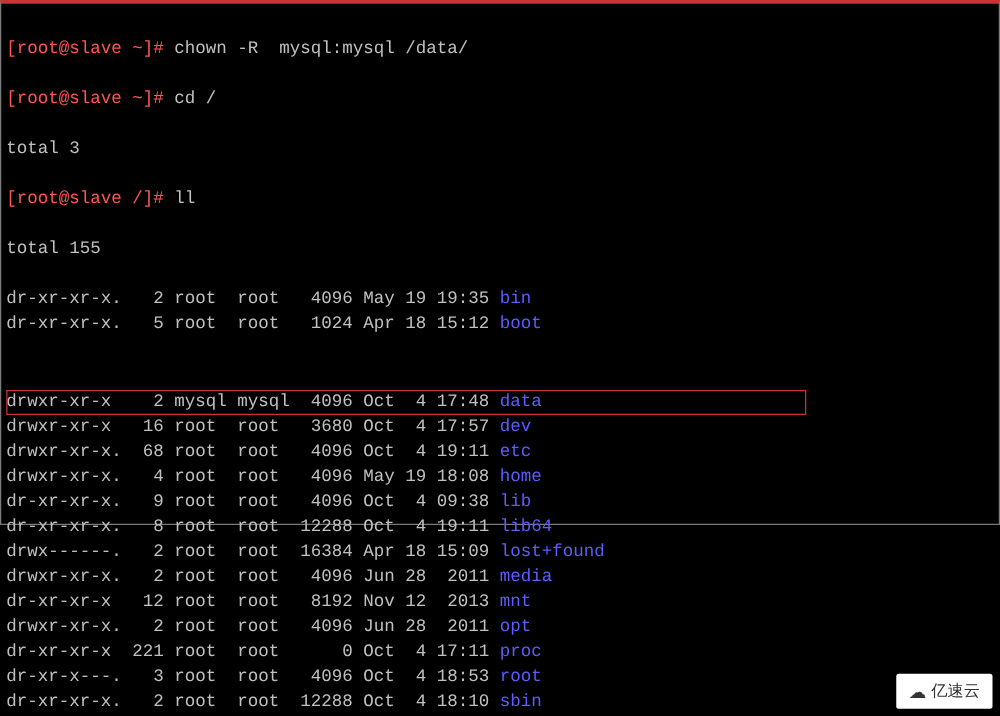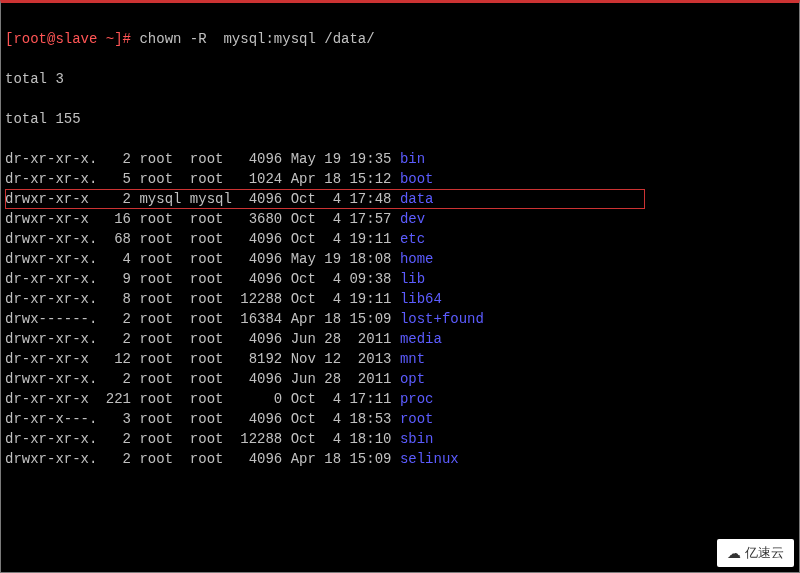--- a/index.html
+++ b/index.html
@@ -11,32 +11,33 @@
       color: #c0c0c0;
       width: 800px;
       height: 573px;
       overflow: hidden;
       position: relative;
     }
     .terminal {
       padding: 6px 4px;
       border: 1px solid #7a7a7a;
       border-top: 3px solid #cc3333;
-      height: 573px;
+      height: 420px;
       width: 800px;
       white-space: pre;
     }
     .prompt-user { color: #ff5555; }
     .cmd { color: #c0c0c0; }
     .dir { color: #5c5cff; }
     .hl-row {
       outline: 1px solid #cc3333;
       outline-offset: -1px;
       display: inline-block;
       width: 640px;
+      margin-top: 43px;
     }
     .row { display: block; }
     .watermark {
       position: absolute;
       right: 6px;
       bottom: 6px;
       background: #fff;
       color: #333;
       font-family: Arial, sans-serif;
       font-size: 13px;
@@ -48,21 +49,23 @@
     }
     .watermark .cloud {
       font-size: 14px;
     }
   </style>
 </head>
 <body>
 
 <div class="terminal">
 <span class="row"><span class="prompt-user">[root@slave ~]#</span><span class="cmd"> chown -R  mysql:mysql /data/</span></span>
+<span class="row"><span class="prompt-user">[root@slave ~]#</span><span class="cmd"> cd /</span></span>
 <span class="row">total 3</span>
+<span class="row"><span class="prompt-user">[root@slave /]#</span><span class="cmd"> ll</span></span>
 <span class="row">total 155</span>
 <div id="rows"><span class="row"><span>dr-xr-xr-x.   2 root  root   4096 May 19 19:35 </span><span class="dir">bin</span></span><span class="row"><span>dr-xr-xr-x.   5 root  root   1024 Apr 18 15:12 </span><span class="dir">boot</span></span><span class="row hl-row"><span>drwxr-xr-x    2 mysql mysql  4096 Oct  4 17:48 </span><span class="dir">data</span></span><span class="row"><span>drwxr-xr-x   16 root  root   3680 Oct  4 17:57 </span><span class="dir">dev</span></span><span class="row"><span>drwxr-xr-x.  68 root  root   4096 Oct  4 19:11 </span><span class="dir">etc</span></span><span class="row"><span>drwxr-xr-x.   4 root  root   4096 May 19 18:08 </span><span class="dir">home</span></span><span class="row"><span>dr-xr-xr-x.   9 root  root   4096 Oct  4 09:38 </span><span class="dir">lib</span></span><span class="row"><span>dr-xr-xr-x.   8 root  root  12288 Oct  4 19:11 </span><span class="dir">lib64</span></span><span class="row"><span>drwx------.   2 root  root  16384 Apr 18 15:09 </span><span class="dir">lost+found</span></span><span class="row"><span>drwxr-xr-x.   2 root  root   4096 Jun 28  2011 </span><span class="dir">media</span></span><span class="row"><span>dr-xr-xr-x   12 root  root   8192 Nov 12  2013 </span><span class="dir">mnt</span></span><span class="row"><span>drwxr-xr-x.   2 root  root   4096 Jun 28  2011 </span><span class="dir">opt</span></span><span class="row"><span>dr-xr-xr-x  221 root  root      0 Oct  4 17:11 </span><span class="dir">proc</span></span><span class="row"><span>dr-xr-x---.   3 root  root   4096 Oct  4 18:53 </span><span class="dir">root</span></span><span class="row"><span>dr-xr-xr-x.   2 root  root  12288 Oct  4 18:10 </span><span class="dir">sbin</span></span><span class="row"><span>drwxr-xr-x.   2 root  root   4096 Apr 18 15:09 </span><span class="dir">selinux</span></span></div>
 
 </div>
 
 <div class="watermark">
   <span class="cloud">☁</span>
   <span>亿速云</span>
 </div>
 

